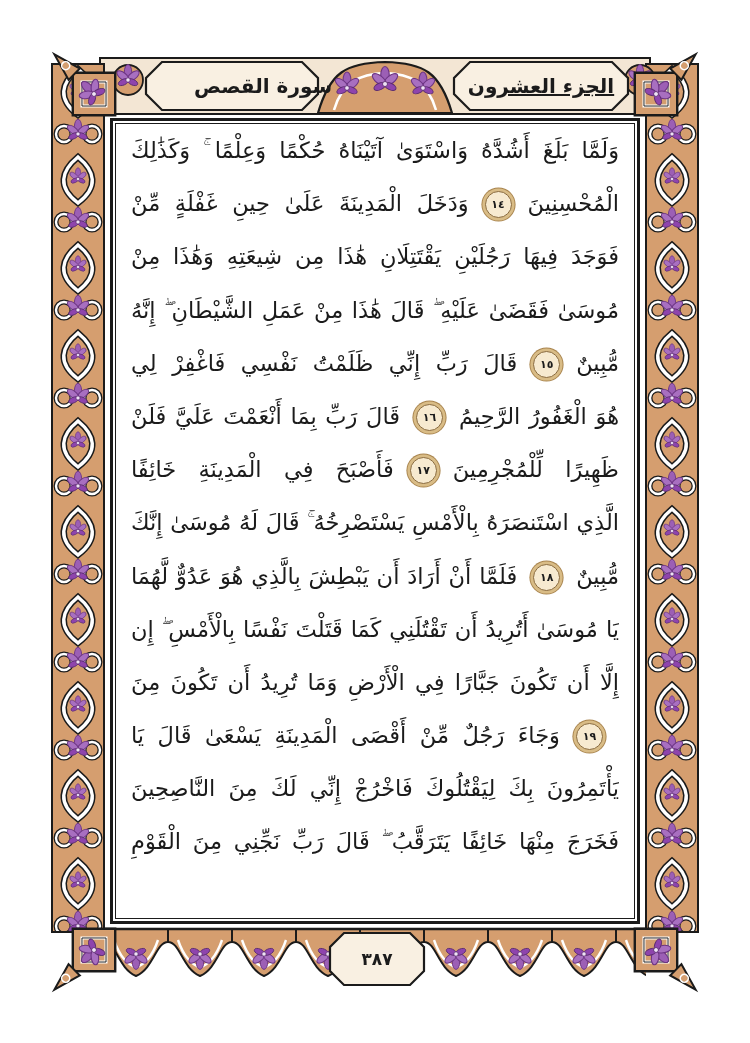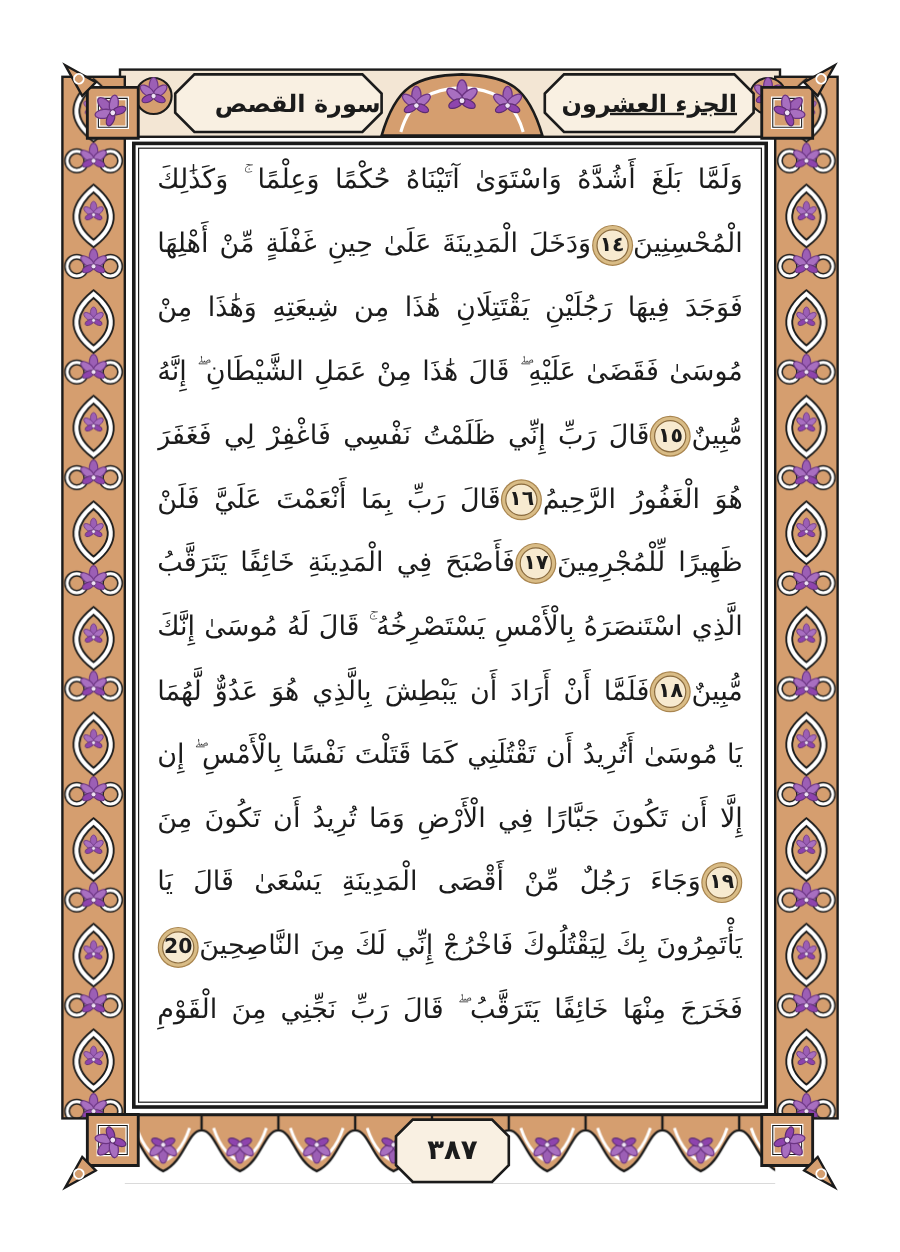--- a/index.html
+++ b/index.html
@@ -4,42 +4,42 @@
 <style>
   html,body{margin:0;padding:0;background:#ffffff;}
   body{width:750px;height:1043px;position:relative;overflow:hidden;
        font-family:"DejaVu Sans","Liberation Sans",sans-serif;color:#1b1b1b;}
   .stage{position:absolute;inset:0;}
   svg.borderart{position:absolute;left:0;top:0;width:750px;height:1043px;}
 
   
   .cart-label{position:absolute;display:flex;align-items:center;justify-content:center;
       font-size:20px;font-weight:bold;direction:rtl;letter-spacing:0;}
-  .lbl-surah{left:160px;top:64px;width:176px;height:44px;}
+  .lbl-surah{left:145px;top:64px;width:176px;height:44px;padding-left:30px;}
   .lbl-juz{left:454px;top:64px;width:174px;height:44px;text-decoration:underline;}
 
   
   .pageno{position:absolute;left:332px;top:935px;width:90px;height:48px;
       display:flex;align-items:center;justify-content:center;
-      font-size:23px;font-weight:bold;direction:rtl;}
+      font-size:17px;font-weight:bold;direction:rtl;}
 
   
   .frame{position:absolute;left:110px;top:118px;width:530px;height:806px;
       border:3px solid #1b1b1b;background:#ffffff;box-sizing:border-box;}
   .frame-inner{position:absolute;inset:2px;border:1.4px solid #1b1b1b;
       box-sizing:border-box;padding:0 15px;}
   .qline{height:53.2px;line-height:53.2px;direction:rtl;
       text-align:justify;text-align-last:justify;-moz-text-align-last:justify;
       white-space:normal;overflow:hidden;font-size:22.5px;}
   .words{font-size:inherit;}
   .ayah{display:inline-flex;align-items:center;justify-content:center;
       width:25px;height:25px;border-radius:50%;vertical-align:middle;
       background:#f7ead0;border:1.4px solid #8a6b3f;
       box-shadow:0 0 0 2.6px #d9bc86, 0 0 0 3.6px #a9854f;
-      font-size:17px;line-height:25px;margin:0 4px;font-weight:bold;}
+      font-size:11px;line-height:25px;margin:0 16px;font-weight:bold;}
 </style>
 </head>
 <body>
 
 <div class="stage">
 
   <svg class="borderart" viewBox="0 0 750 1043" aria-hidden="true">
     <defs>
       <g id="flw">
         <ellipse cx="0" cy="-7" rx="3.4" ry="7" fill="#9C5FB5" stroke="#6C3483" stroke-width="0.9"></ellipse>

